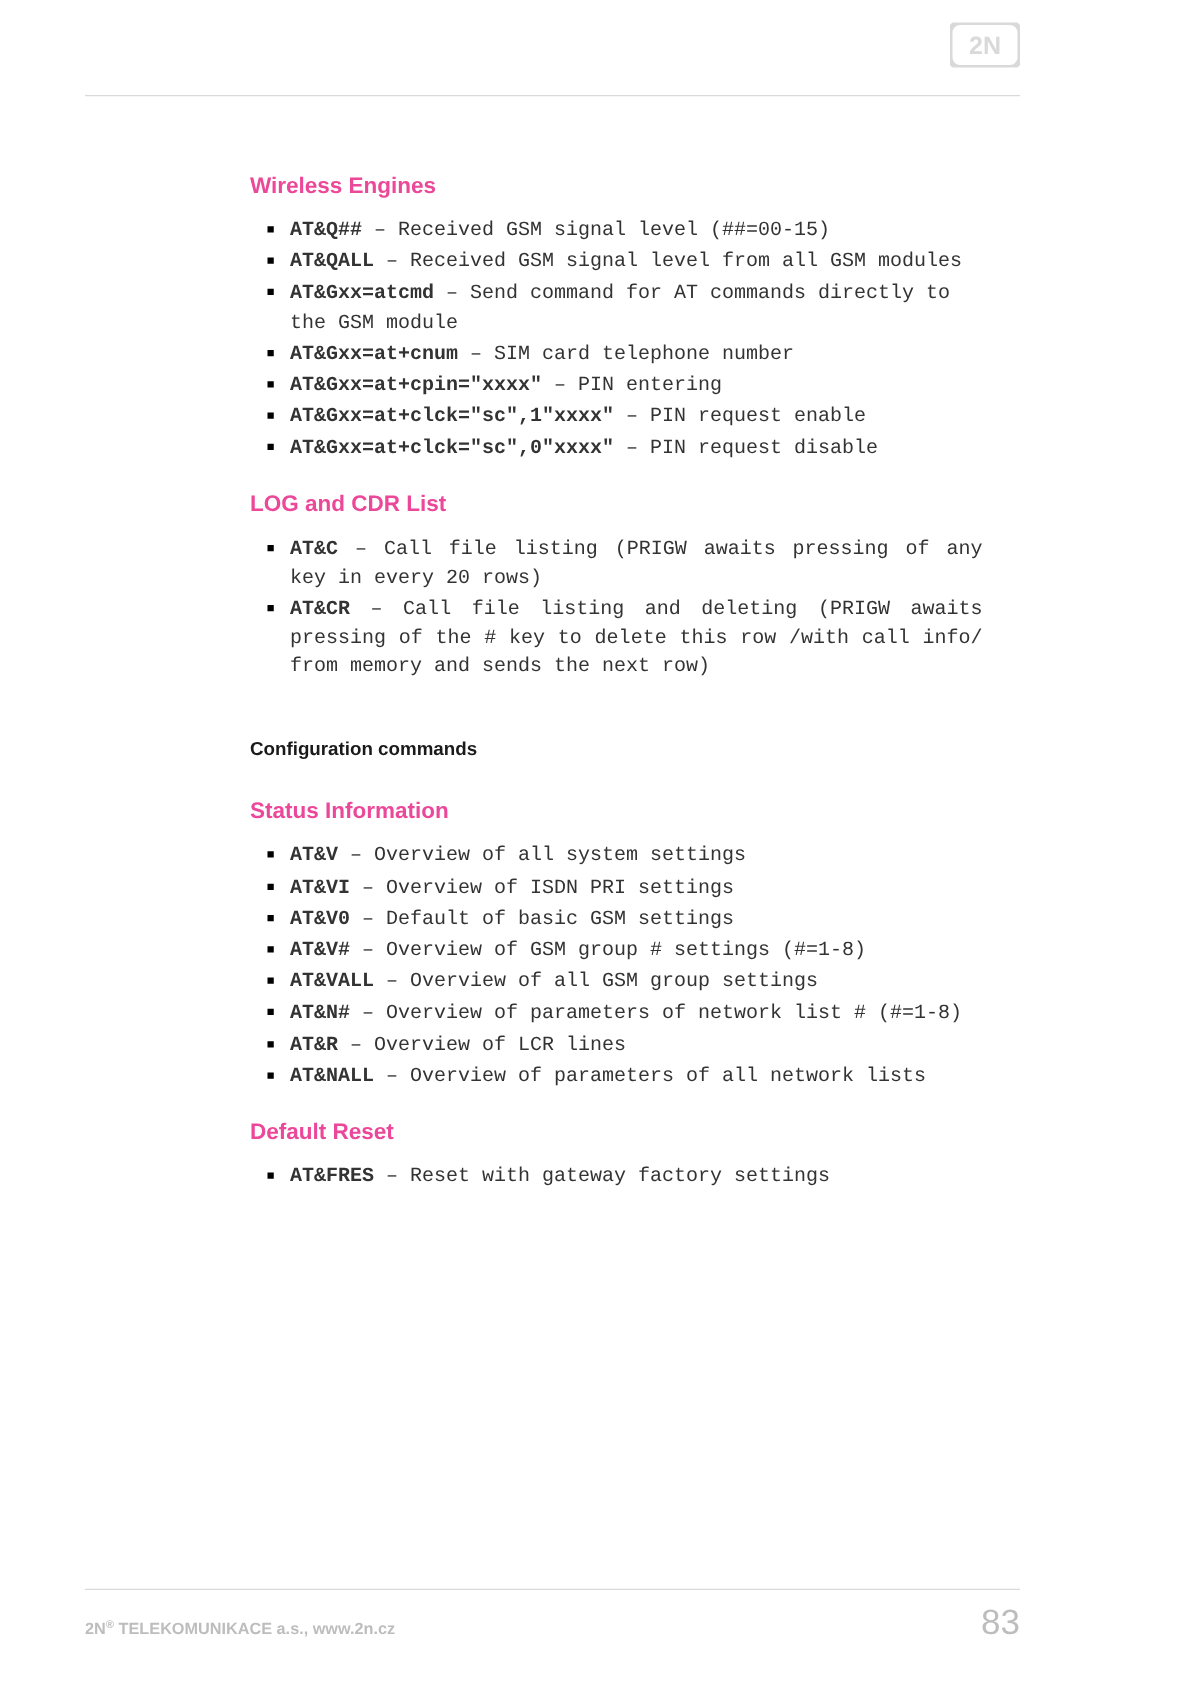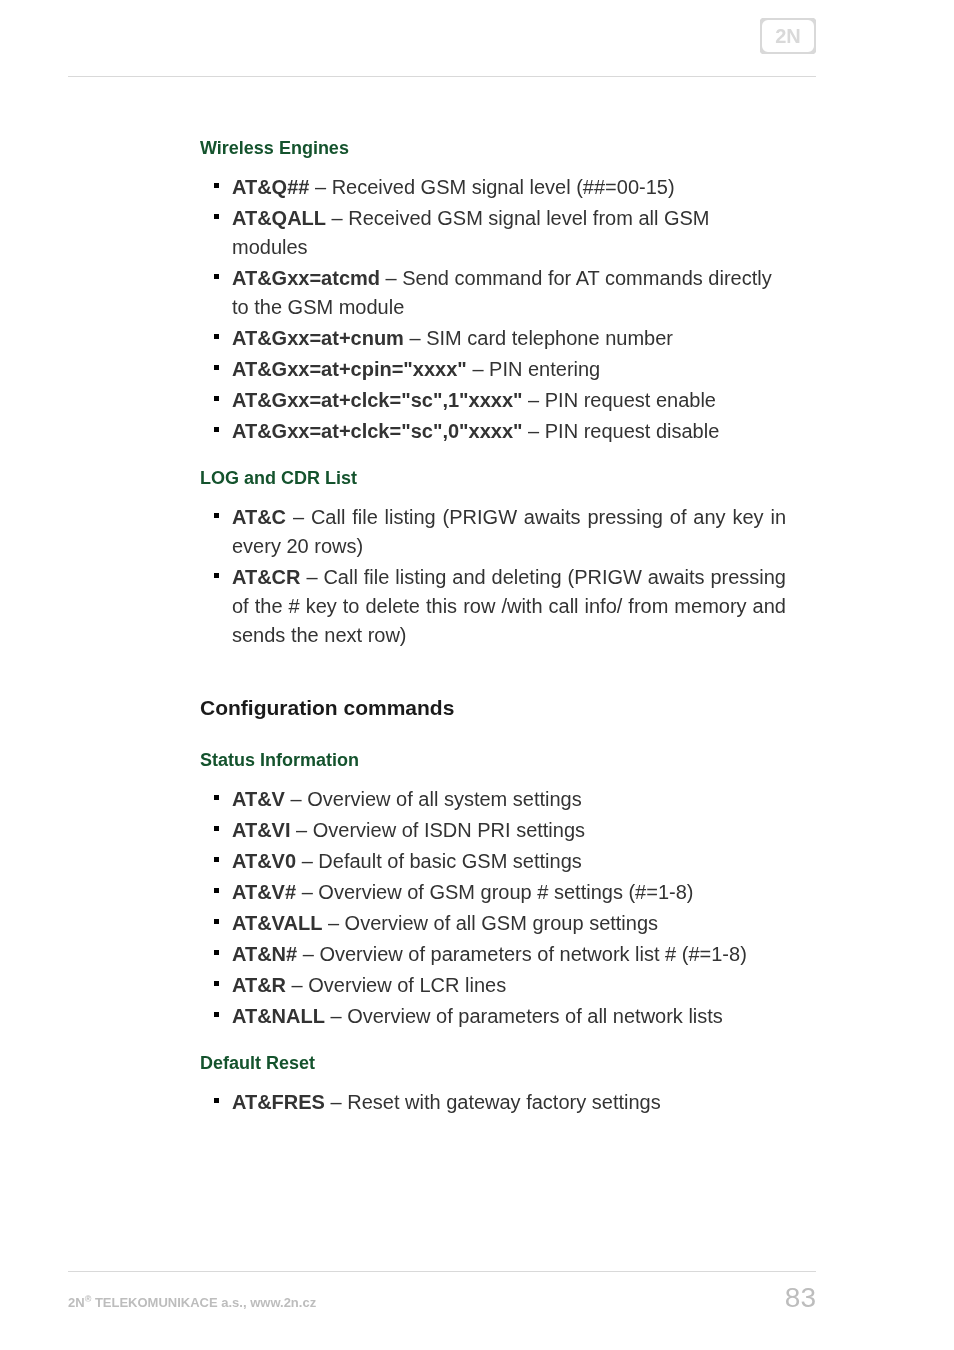--- a/index.html
+++ b/index.html
@@ -37,43 +37,44 @@
   .content {
     position: absolute;
     left: 200px;
     right: 70px;
     top: 128px;
   }
   .h3 {
     font-family: Arial, Helvetica, sans-serif;
     font-weight: bold;
     font-size: 18px;
-    color: #14532d;
+    color: #ec4899;
     margin-top: 10px;
     margin-bottom: 14px;
   }
   .h2 {
     font-family: Arial, Helvetica, sans-serif;
     font-weight: bold;
-    font-size: 21px;
+    font-size: 15px;
     color: #1a1a1a;
     margin-top: 46px;
     margin-bottom: 30px;
   }
   ul.cmd-list {
     list-style: none;
     padding-left: 32px;
     margin-bottom: 22px;
   }
   ul.cmd-list li {
     position: relative;
-    font-size: 20px;
+    font-size: 16px;
     line-height: 1.45;
     padding-left: 0;
     margin-bottom: 2px;
+    font-family: Liberation Mono, monospace;
   }
   ul.cmd-list li::before {
     content: "";
     position: absolute;
     left: -18px;
     top: 0.5em;
     width: 5px;
     height: 5px;
     background: #000;
   }

